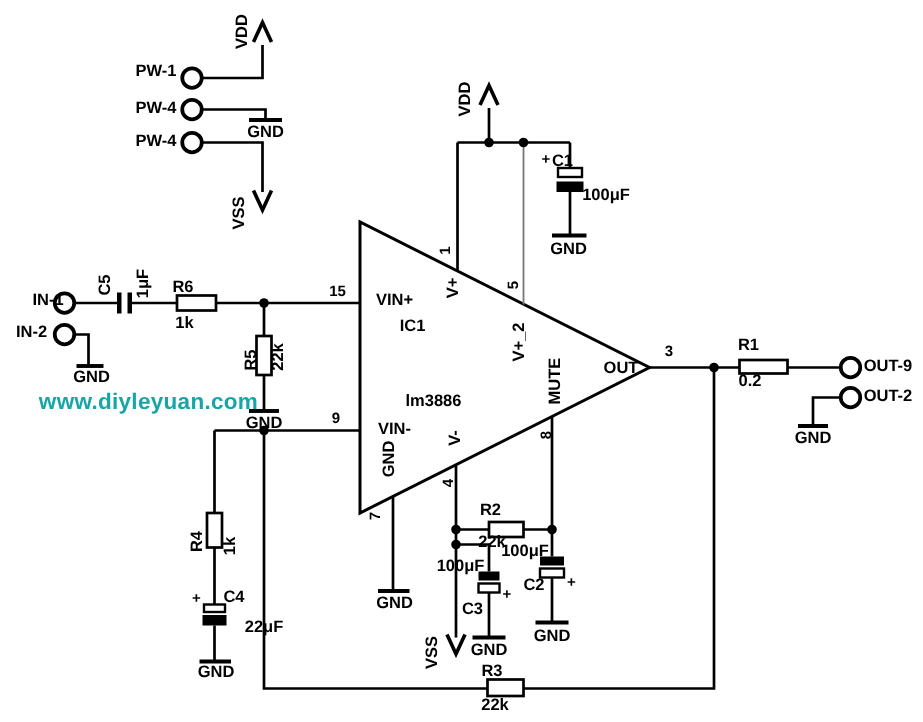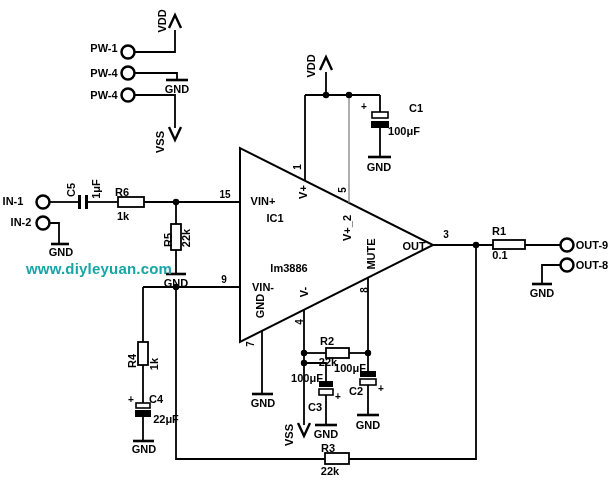--- a/index.html
+++ b/index.html
@@ -119,37 +119,37 @@
     </g>
   </svg>
 
   <span class="lbl rot" style="left:162px;top:21px">VDD</span>
   <span class="lbl" style="left:104px;top:48px">PW-1</span>
   <span class="lbl" style="left:104px;top:73px">PW-4</span>
   <span class="lbl" style="left:104px;top:95px">PW-4</span>
   <span class="lbl" style="left:177px;top:89px">GND</span>
   <span class="lbl rot" style="left:160px;top:142px">VSS</span>
 
-  <span class="lbl" style="left:13px;top:201px">IN-1</span>
+  <span class="lbl" style="left:32px;top:201px">IN-1</span>
   <span class="lbl" style="left:21px;top:222px">IN-2</span>
   <span class="lbl" style="left:61px;top:252px">GND</span>
   <span class="lbl rot" style="left:71px;top:190px">C5</span>
   <span class="lbl rot" style="left:96px;top:189px">1μF</span>
   <span class="lbl" style="left:122px;top:192px">R6</span>
   <span class="lbl" style="left:123px;top:216px">1k</span>
   <span class="lbl rot" style="left:168px;top:240px">R5</span>
   <span class="lbl rot" style="left:186px;top:238px">22k</span>
   <span class="lbl" style="left:176px;top:283px">GND</span>
   <span class="lbl wm" style="left: 99px; top: 268px; color: rgb(24, 165, 165);">www.diyleyuan.com</span>
 
   <span class="lbl rot" style="left:132px;top:361px">R4</span>
   <span class="lbl rot" style="left:154px;top:364px">1k</span>
   <span class="lbl plus" style="left:131px;top:400px">+</span>
   <span class="lbl" style="left:156px;top:399px">C4</span>
-  <span class="lbl" style="left:166px;top:419px">22μF</span>
+  <span class="lbl" style="left:176px;top:419px">22μF</span>
   <span class="lbl" style="left:144px;top:449px">GND</span>
 
   <span class="lbl pin" style="left:225px;top:195px">15</span>
   <span class="lbl pin" style="left:224px;top:280px">9</span>
   <span class="lbl pin rot" style="left:298px;top:167px">1</span>
   <span class="lbl pin rot" style="left:343px;top:190px">5</span>
   <span class="lbl pin rot" style="left:300px;top:322px">4</span>
   <span class="lbl pin rot" style="left:365px;top:290px">8</span>
   <span class="lbl pin rot" style="left:251px;top:344px">7</span>
   <span class="lbl pin" style="left:446px;top:235px">3</span>
@@ -160,38 +160,38 @@
   <span class="lbl" style="left:289px;top:268px">lm3886</span>
   <span class="lbl rot" style="left:303px;top:192px">V+</span>
   <span class="lbl rot" style="left:347px;top:228px">V+_2</span>
   <span class="lbl rot" style="left:304px;top:292px">V-</span>
   <span class="lbl rot" style="left:371px;top:254px">MUTE</span>
   <span class="lbl rot" style="left:260px;top:306px">GND</span>
   <span class="lbl" style="left:414px;top:246px">OUT</span>
 
   <span class="lbl rot" style="left:311px;top:66px">VDD</span>
   <span class="lbl plus" style="left:364px;top:107px">+</span>
-  <span class="lbl" style="left:416px;top:108px">C1</span>
+  <span class="lbl" style="left:375px;top:108px">C1</span>
   <span class="lbl" style="left:404px;top:131px">100μF</span>
   <span class="lbl" style="left:379px;top:167px">GND</span>
 
   <span class="lbl" style="left:263px;top:403px">GND</span>
   <span class="lbl" style="left:327px;top:341px">R2</span>
   <span class="lbl" style="left:328px;top:362px">22k</span>
   <span class="lbl" style="left:307px;top:378px">100μF</span>
   <span class="lbl" style="left:315px;top:407px">C3</span>
   <span class="lbl plus" style="left:338px;top:397px">+</span>
   <span class="lbl" style="left:326px;top:434px">GND</span>
   <span class="lbl" style="left:350px;top:368px">100μF</span>
   <span class="lbl" style="left:356px;top:391px">C2</span>
   <span class="lbl plus" style="left:381px;top:389px">+</span>
   <span class="lbl" style="left:368px;top:425px">GND</span>
   <span class="lbl rot" style="left:289px;top:435px">VSS</span>
   <span class="lbl" style="left:328px;top:448px">R3</span>
   <span class="lbl" style="left:330px;top:471px">22k</span>
 
   <span class="lbl" style="left:499px;top:231px">R1</span>
-  <span class="lbl" style="left:500px;top:255px">0.1</span>
+  <span class="lbl" style="left:500px;top:255px">0.2</span>
   <span class="lbl" style="left:592px;top:245px">OUT-9</span>
-  <span class="lbl" style="left:592px;top:265px">OUT-8</span>
+  <span class="lbl" style="left:592px;top:265px">OUT-2</span>
   <span class="lbl" style="left:542px;top:293px">GND</span>
 
 </div>
 
 </body></html>

